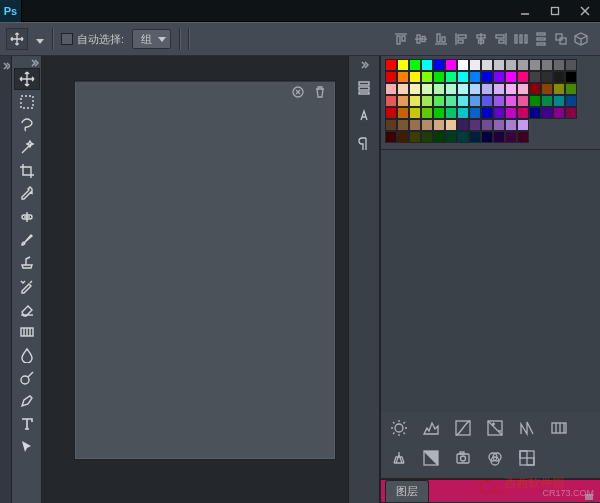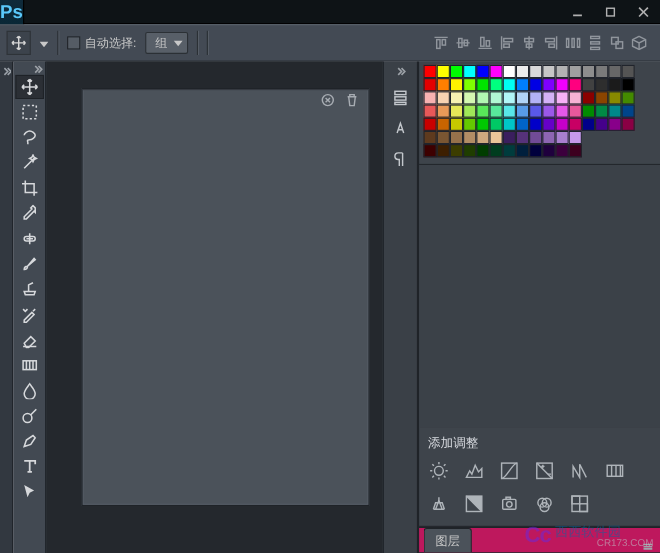--- a/index.html
+++ b/index.html
@@ -21,21 +21,21 @@
   background: #0e1316;
   display: flex;
   align-items: center;
   border-bottom: 1px solid #000;
 }
 .ps-logo {
   width: 22px; height: 22px;
   background: linear-gradient(#0f2a3a,#092736);
   color: #5ac8fa;
   font-weight: bold;
-  font-size: 17px;
+  font-size: 11px;
   display: flex; align-items: center; justify-content: center;
   border-right: 1px solid #000;
 }
 .menubar { display: flex; gap: 2px; padding: 0 6px; }
 .menubar span { padding: 2px 6px; }
 .win-controls { margin-left: auto; display: flex; }
 .win-btn {
   width: 30px; height: 22px;
   display:flex; align-items:center; justify-content:center;
   color:#b0b0b0;
@@ -251,23 +251,23 @@
 .layers-panel .panel-tab { font-size:11px;}
 
 
 .watermark {
   position:absolute;
   right:6px; bottom:4px;
   display:flex; align-items:center; gap:4px;
   opacity:.55;
   pointer-events:none;
 }
-.watermark .big { font-size:20px; color:#6d28d9; letter-spacing:-1px; font-weight:bold;}
+.watermark .big { font-size:20px; color:#b91c1c; letter-spacing:-1px; font-weight:normal;}
 .watermark .txt { display:flex; flex-direction:column; line-height:1; }
-.watermark .cn { font-size:12px; color:#0369a1;}
+.watermark .cn { font-size:12px; color:#c2410c;}
 .watermark .url { font-size:9px; color:#bfc3c8;margin-left:38px;}
 
 
 .menu-arrow{width:10px;height:10px;}
 .menu-arrow svg{width:10px;height:10px;stroke:#9ca1a7;fill:none;stroke-width:1.5;}
 .dbl-chevrons svg{width:10px;height:10px;stroke:#9ca1a7;fill:none;stroke-width:1.5;}
 </style>
 </head>
 <body>
 
@@ -663,21 +663,20 @@
             <div class="swatch" style="visibility: hidden;"></div>
             <div class="swatch" style="visibility: hidden;"></div>
           </div>
       </div>
     </div>
 
     <div style="flex:1; background:#3b4148;"></div>
 
     <div class="rpanel">
       <div class="adjust-body">
-        <div class="title">添加调整</div>
         <div class="adj-icons">
           <div class="adj-ico">
               <svg viewBox="0 0 18 18">
                 <circle cx="9" cy="9" r="4"></circle>
                 <path d="M9 1v2M9 15v2M1 9h2M15 9h2M3 3l1.5 1.5M13.5 13.5L15 15M15 3l-1.5 1.5M4.5 13.5L3 15"></path>
               </svg>
             </div>
           <div class="adj-ico">
               <svg viewBox="0 0 18 18">
                 <path d="M2 15l3-6 2 3 3-8 3 6 3-3v8H2z"></path>

